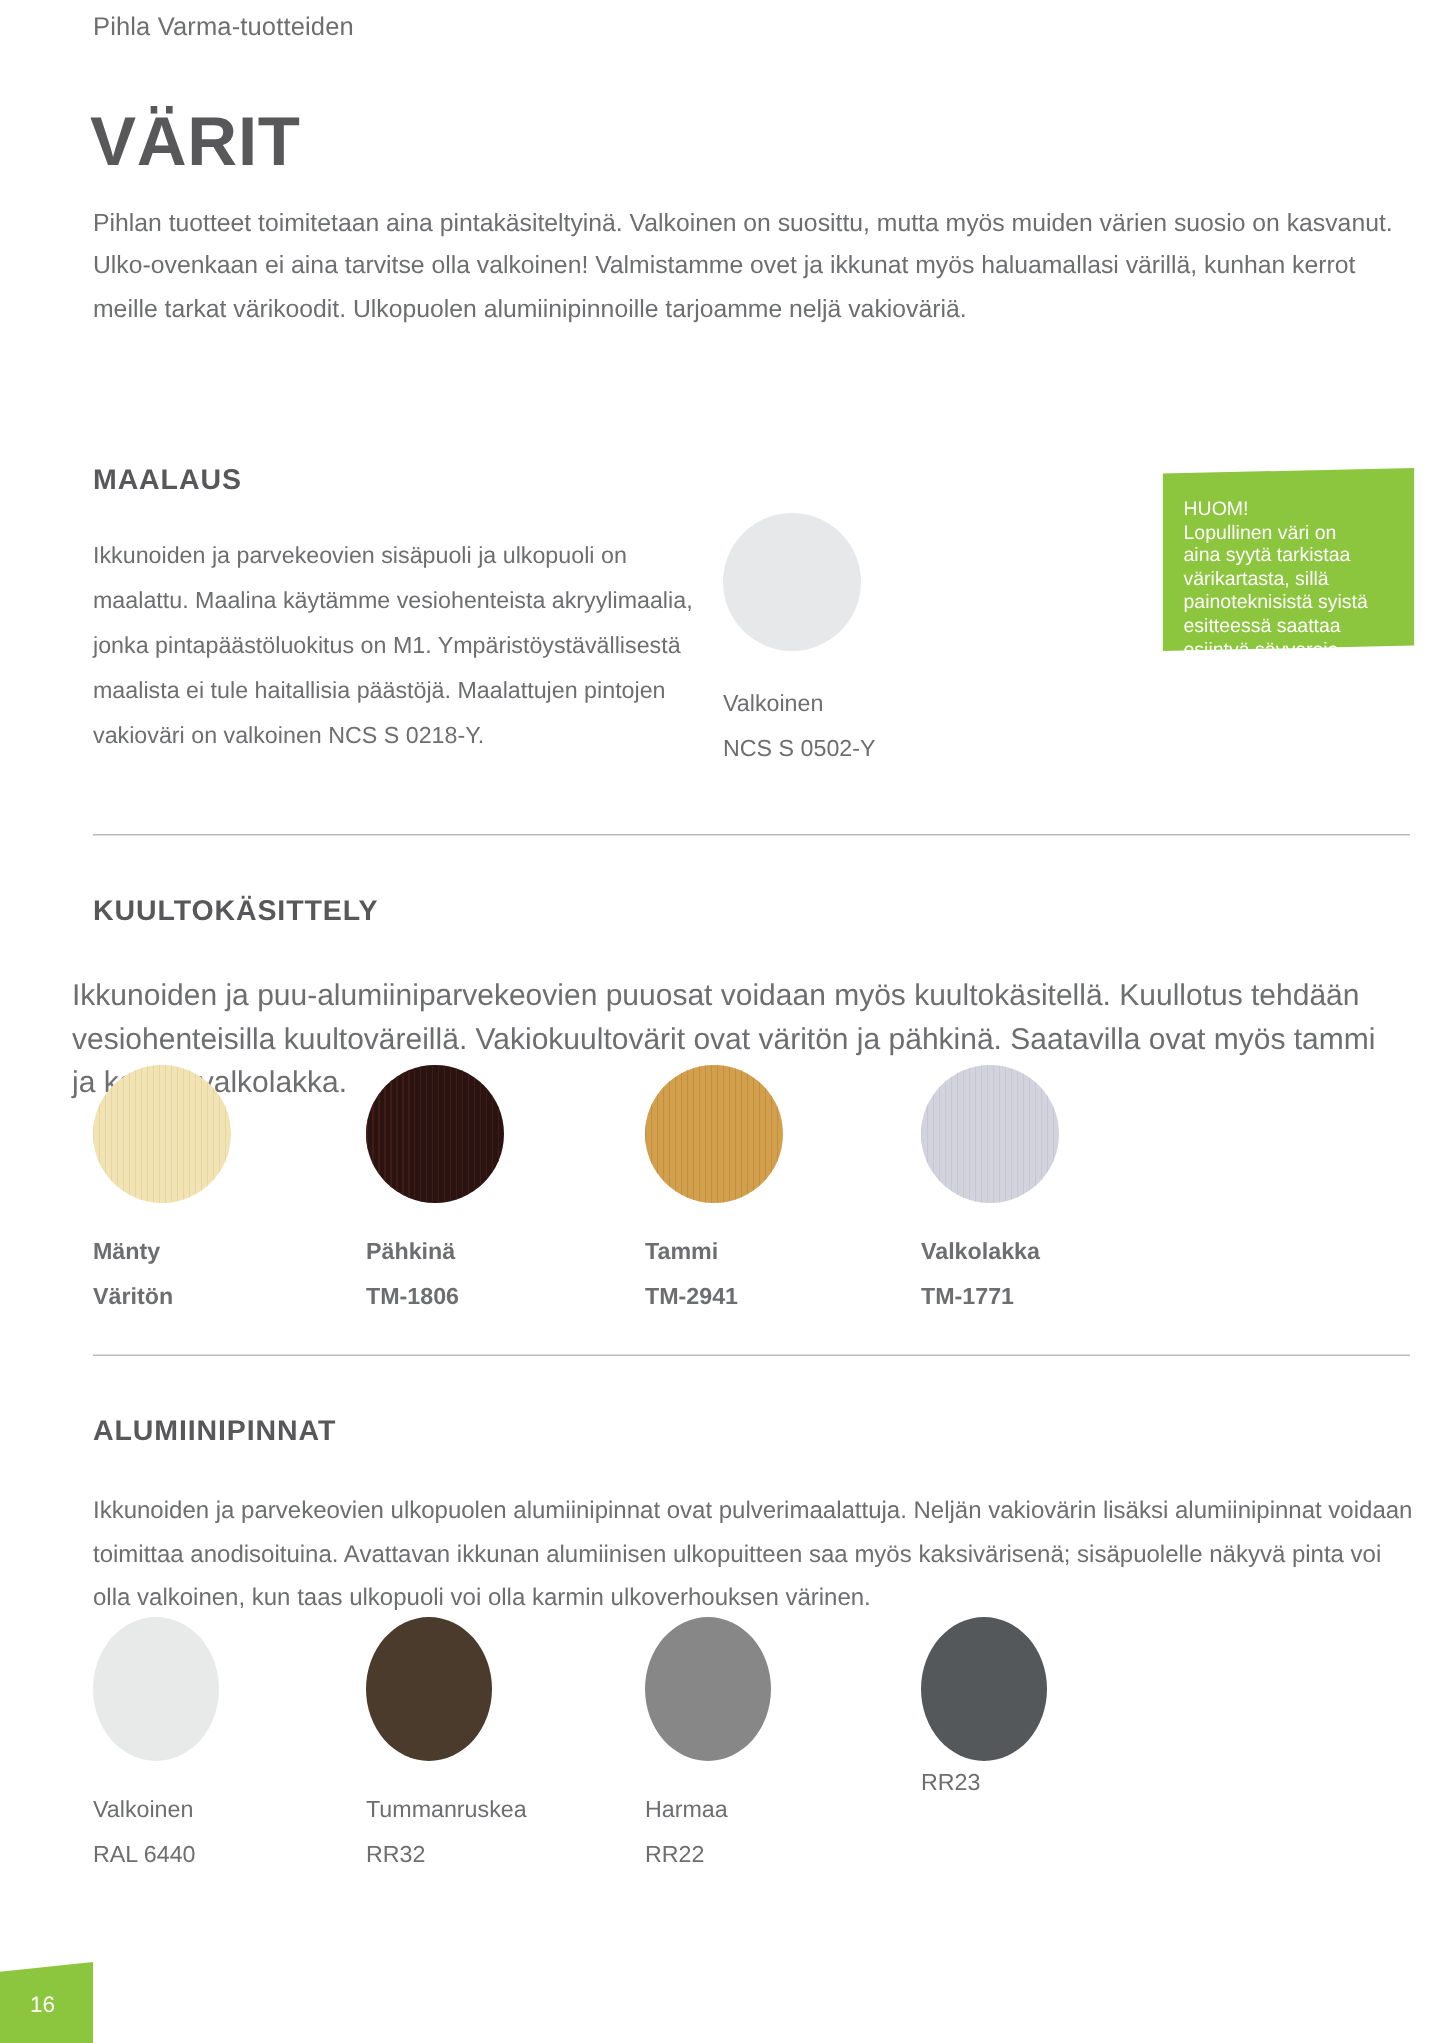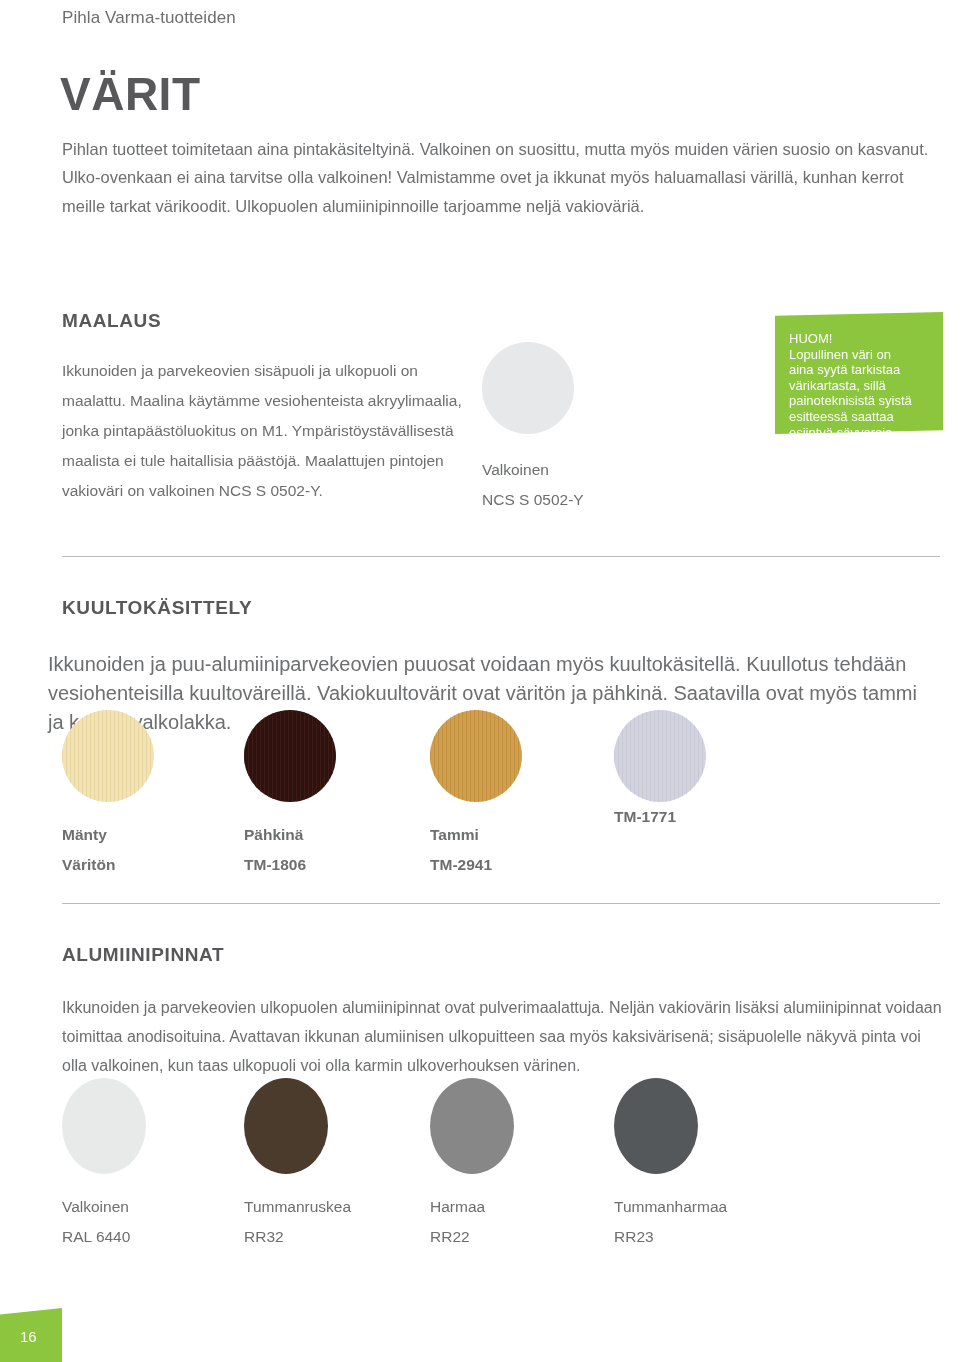--- a/index.html
+++ b/index.html
@@ -233,21 +233,21 @@
 </head>
 <body>
 
 <div class="page">
 
   <div class="eyebrow">Pihla Varma-tuotteiden</div>
   <h1 class="page-title">VÄRIT</h1>
   <p class="intro">Pihlan tuotteet toimitetaan aina pintakäsiteltyinä. Valkoinen on suosittu, mutta myös muiden värien suosio on kasvanut. Ulko-ovenkaan ei aina tarvitse olla valkoinen! Valmistamme ovet ja ikkunat myös haluamallasi värillä, kunhan kerrot meille tarkat värikoodit. Ulkopuolen alumiinipinnoille tarjoamme neljä vakioväriä.</p>
 
   <div class="sec-head" id="maalaus-heading">MAALAUS</div>
-  <p id="maalaus-body">Ikkunoiden ja parvekeovien sisäpuoli ja ulkopuoli on maalattu. Maalina käytämme vesiohenteista akryylimaalia, jonka pintapäästöluokitus on M1. Ympäristöystävällisestä maalista ei tule haitallisia päästöjä. Maalattujen pintojen vakioväri on valkoinen NCS S 0502-Y.</p>
+  <p id="maalaus-body">Ikkunoiden ja parvekeovien sisäpuoli ja ulkopuoli on maalattu. Maalina käytämme vesiohenteista akryylimaalia, jonka pintapäästöluokitus on M1. Ympäristöystävällisestä maalista ei tule haitallisia päästöjä. Maalattujen pintojen vakioväri on valkoinen NCS S 0218-Y.</p>
 
   <div class="swatch-circle" id="paint-swatch" style="background: rgb(230, 232, 233);"></div>
   <div id="paint-swatch-label">
     <div>Valkoinen</div>
     <div>NCS S 0502-Y</div>
   </div>
 
   <div id="note-box" style="background: rgb(140, 198, 62);"></div>
   <div id="note-text" style="color: rgb(255, 255, 255);">HUOM!
 Lopullinen väri on
@@ -281,20 +281,21 @@
       <div class="swatch-shape" style="background: rgb(210, 160, 76);">
           <div class="grain" style="background-image: repeating-linear-gradient(90deg, rgb(187, 138, 60) 0px, rgb(187, 138, 60) 1px, transparent 1px, transparent 4px); opacity: 0.75;"></div>
         </div>
       <div class="swatch-label">Tammi</div>
       <div class="swatch-code">TM-2941</div>
     </div>
     <div class="swatch-item col3">
       <div class="swatch-shape" style="background: rgb(211, 211, 222);">
           <div class="grain" style="background-image: repeating-linear-gradient(90deg, rgb(195, 195, 210) 0px, rgb(195, 195, 210) 1px, transparent 1px, transparent 4px); opacity: 0.75;"></div>
         </div>
+      <div class="swatch-label">Valkolakka</div>
       <div class="swatch-code">TM-1771</div>
     </div>
   </div>
 
   <div class="divider" id="divider-2"></div>
 
   <div class="sec-head" id="alu-heading">ALUMIINIPINNAT</div>
   <p id="alu-body">Ikkunoiden ja parvekeovien ulkopuolen alumiinipinnat ovat pulverimaalattuja. Neljän vakiovärin lisäksi alumiinipinnat voidaan toimittaa anodisoituina. Avattavan ikkunan alumiinisen ulkopuitteen saa myös kaksivärisenä; sisäpuolelle näkyvä pinta voi olla valkoinen, kun taas ulkopuoli voi olla karmin ulkoverhouksen värinen.</p>
 
   <div class="swatch-row" id="alu-row">
@@ -308,21 +309,20 @@
       <div class="swatch-label">Tummanruskea</div>
       <div class="swatch-code">RR32</div>
     </div>
     <div class="swatch-item col2">
       <div class="swatch-shape" style="background: rgb(135, 135, 135);"></div>
       <div class="swatch-label">Harmaa</div>
       <div class="swatch-code">RR22</div>
     </div>
     <div class="swatch-item col3">
       <div class="swatch-shape" style="background: rgb(85, 88, 91);"></div>
-      <div class="swatch-label">Tummanharmaa</div>
       <div class="swatch-code">RR23</div>
     </div>
   </div>
 
   <div id="footer-tab" style="background: rgb(140, 198, 62);"></div>
   <div id="page-number">16</div>
 
 </div>
 
 </body></html>

